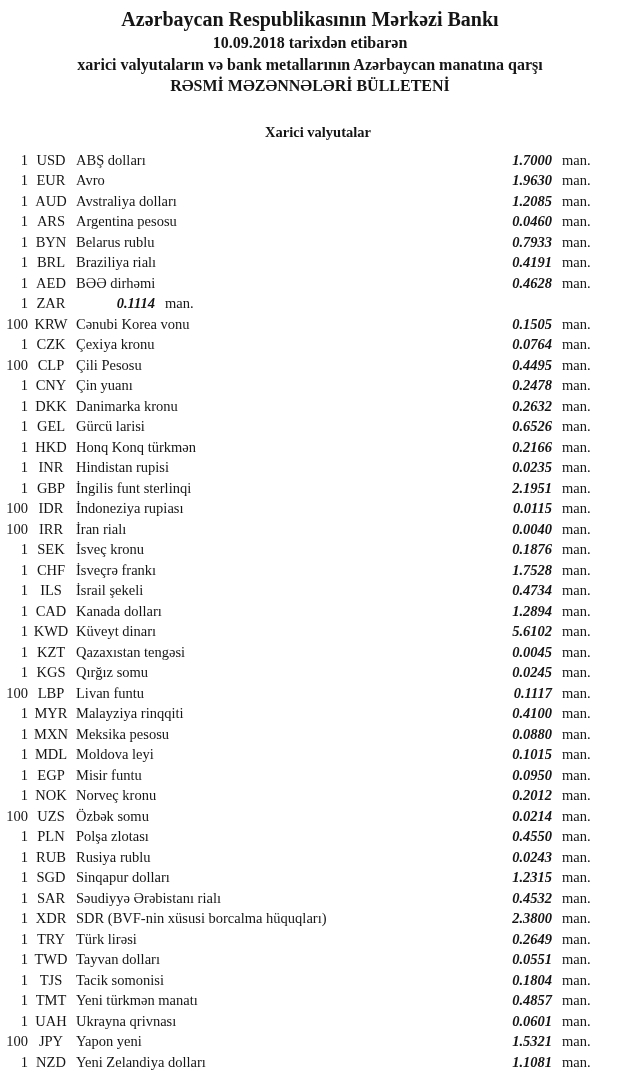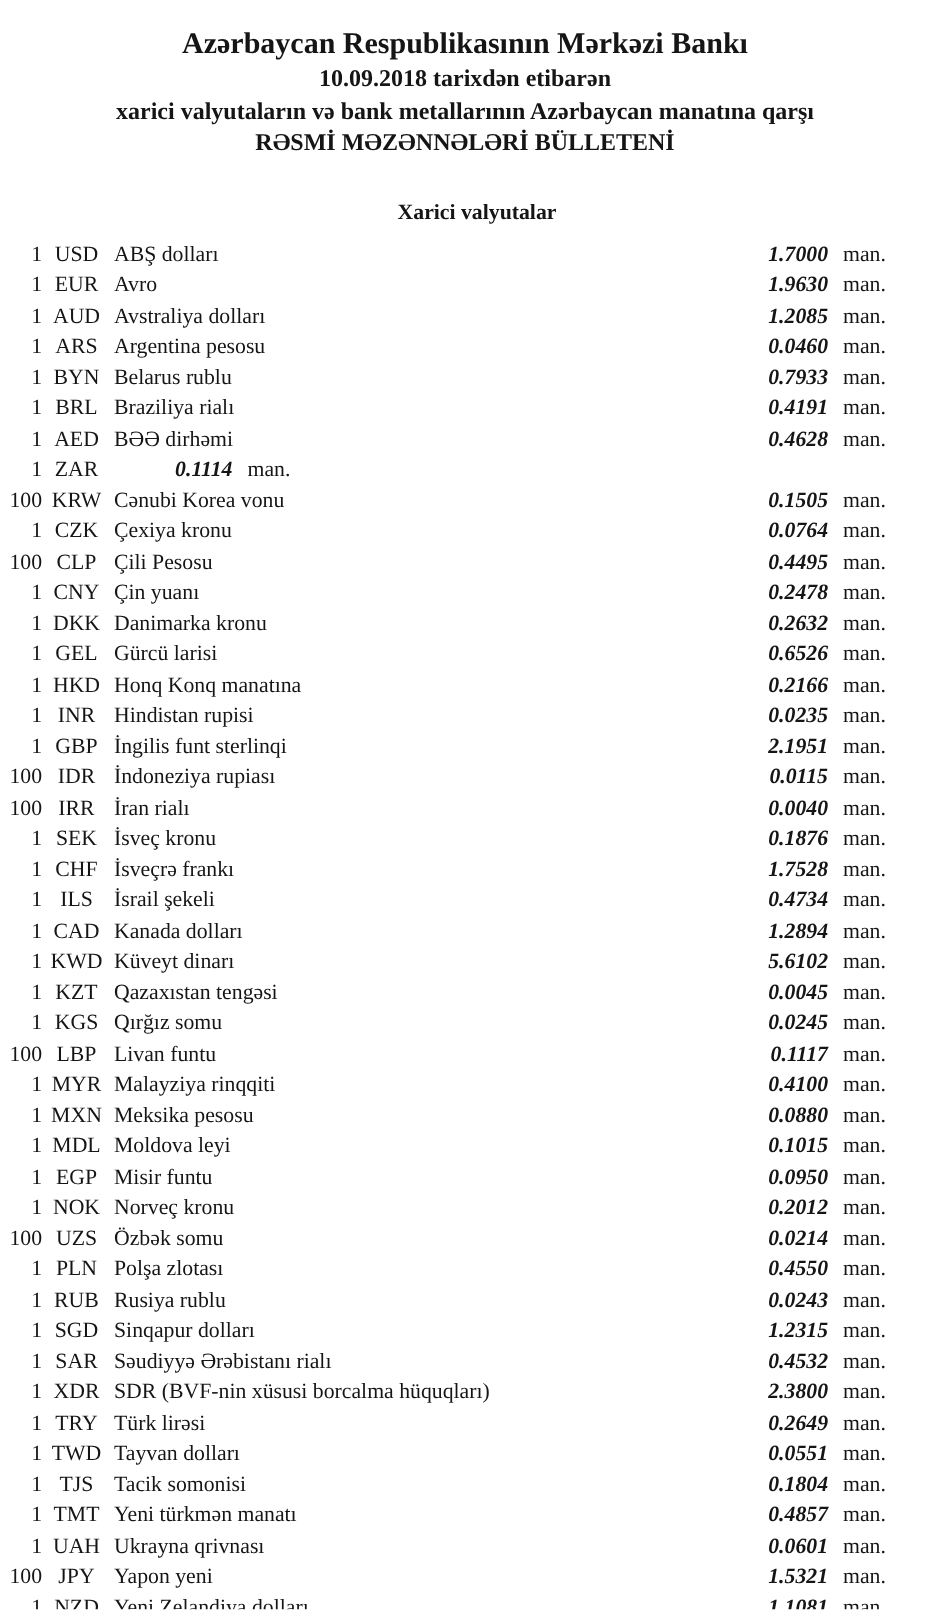--- a/index.html
+++ b/index.html
@@ -6,21 +6,21 @@
   .page {
     position: relative;
     width: 620px;
     height: 1073px;
     background: #ffffff;
     color: #151515;
     font-family: "Liberation Serif", "DejaVu Serif", serif;
     overflow: hidden;
     box-sizing: border-box;
   }
-  .header { text-align: center; padding-top: 17px; }
+  .header { text-align: center; padding-top: 7px; }
   .bank-title {
     margin: 0;
     font-size: 20px;
     font-weight: bold;
     line-height: 25px;
   }
   .sub {
     font-size: 16px;
     font-weight: bold;
     line-height: 21.5px;
@@ -156,21 +156,21 @@
       <div class="row">
         <span class="qty">1</span>
         <span class="code">GEL</span>
         <span class="name">Gürcü larisi</span>
         <span class="rate">0.6526</span>
         <span class="unit">man.</span>
       </div>
       <div class="row">
         <span class="qty">1</span>
         <span class="code">HKD</span>
-        <span class="name">Honq Konq manatına</span>
+        <span class="name">Honq Konq türkmən</span>
         <span class="rate">0.2166</span>
         <span class="unit">man.</span>
       </div>
       <div class="row">
         <span class="qty">1</span>
         <span class="code">INR</span>
         <span class="name">Hindistan rupisi</span>
         <span class="rate">0.0235</span>
         <span class="unit">man.</span>
       </div>

